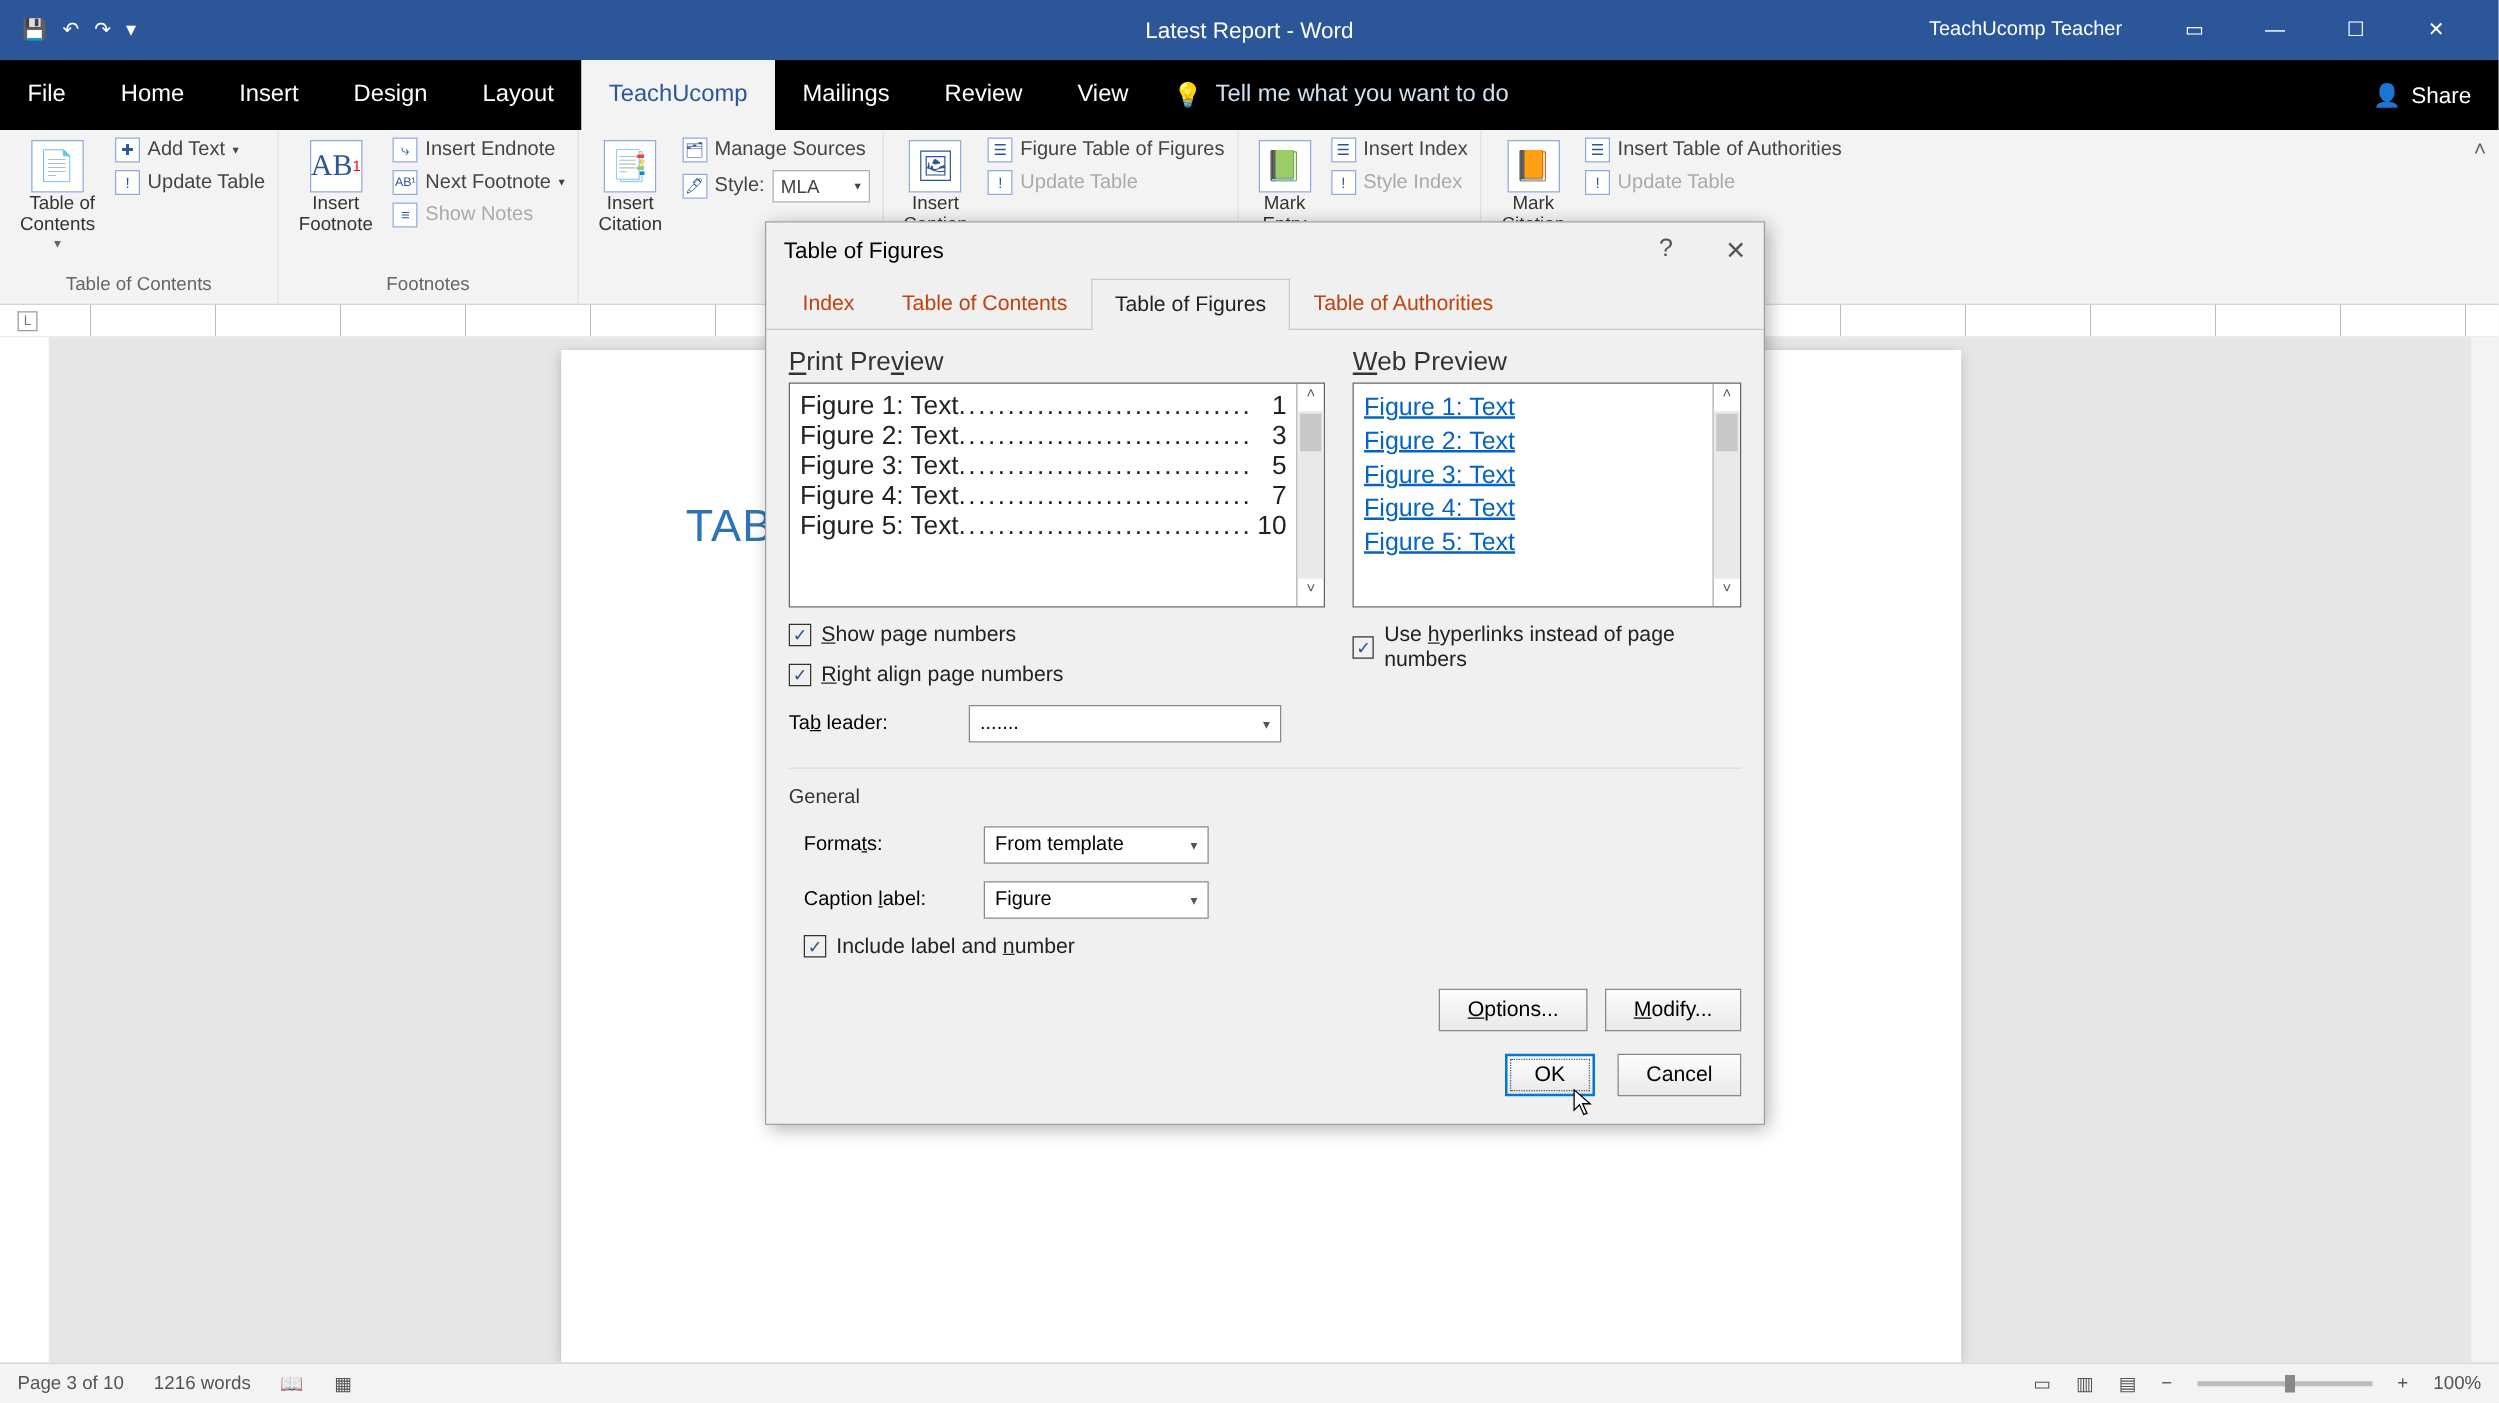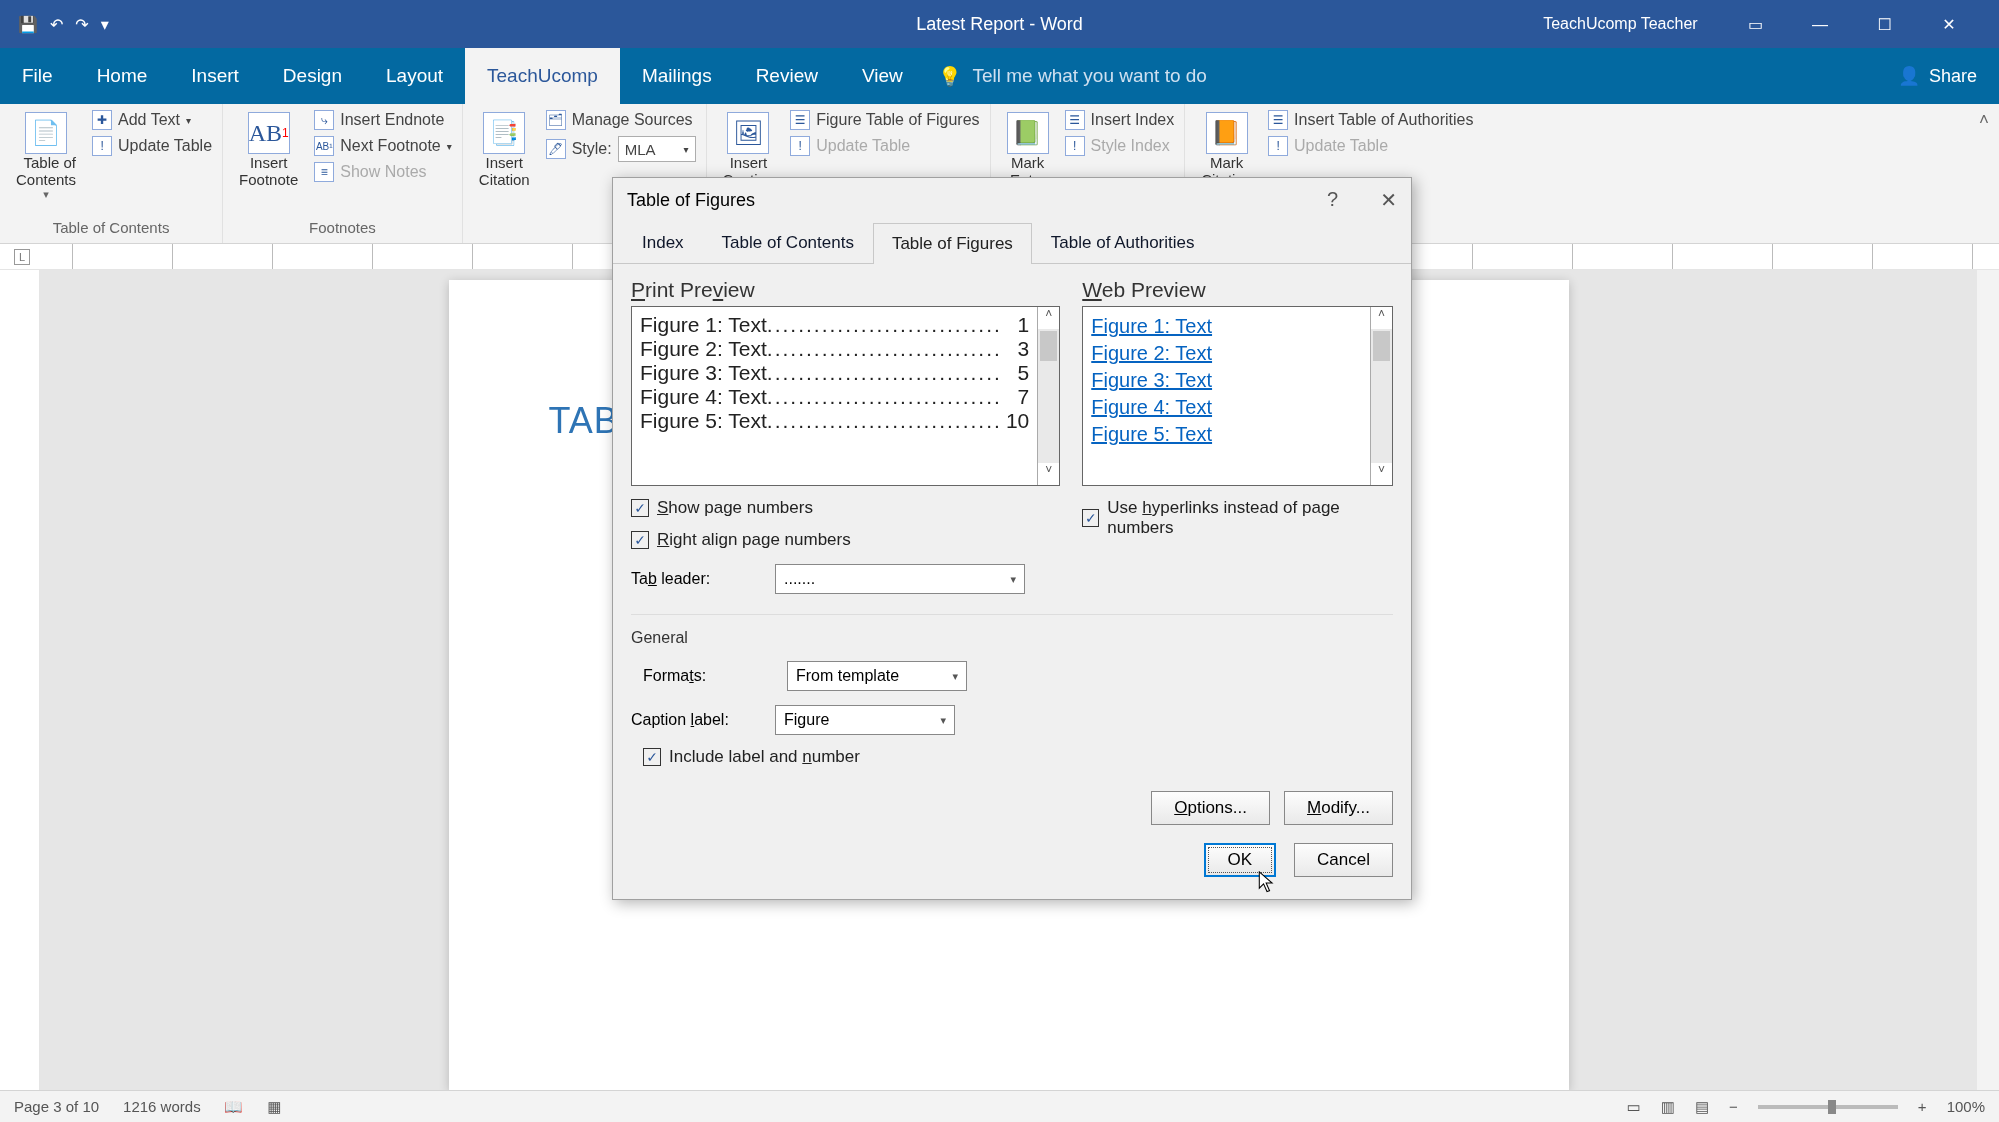--- a/index.html
+++ b/index.html
@@ -7,21 +7,21 @@
 
 
 .titlebar { height: 48px; background: #2b579a; color: #fff; display: flex; align-items: center; font-size: 16px; }
 .qat { display: flex; align-items: center; gap: 12px; padding-left: 18px; }
 .qat span { cursor: default; }
 .titlebar-title { position: absolute; left: 50%; transform: translateX(-50%); font-size: 18px; }
 .titlebar-right { margin-left: auto; display: flex; align-items: center; gap: 28px; padding-right: 20px; }
 .win-controls span { display: inline-block; width: 60px; text-align: center; }
 
 
-.tabs { height: 56px; background: #0369a1; display: flex; align-items: center; color: #fff; font-size: 19px; }
+.tabs { height: 56px; background: #000000; display: flex; align-items: center; color: #fff; font-size: 19px; }
 .tabs .tab { padding: 0 22px; height: 100%; display: flex; align-items: center; }
 .tabs .tab.active { background: #f3f3f3; color: #2b579a; }
 .tellme { display: flex; align-items: center; gap: 10px; margin-left: 14px; color: #cfe0f0; }
 .share { margin-left: auto; padding: 8px 22px; display: flex; align-items: center; gap: 8px; font-size: 18px; }
 
 
 .ribbon { background: #f3f3f3; border-bottom: 1px solid #d4d4d4; height: 140px; display: flex; position: relative; }
 .group { border-right: 1px solid #e1e1e1; padding: 6px 10px 2px; display: flex; flex-direction: column; }
 .group-body { flex: 1; display: flex; align-items: flex-start; gap: 10px; }
 .group-label { text-align: center; font-size: 15px; color: #666; height: 22px; }
@@ -43,21 +43,21 @@
 .docwrap { flex: 1; display: flex; justify-content: center; padding-top: 10px; overflow: hidden; }
 .page { width: 1120px; background: #fff; box-shadow: 0 2px 10px rgba(0,0,0,.2); padding: 120px 100px; }
 .page h1 { color: #2e74b5; font-weight: 400; font-size: 36px; letter-spacing: 1px; }
 .vscroll { width: 22px; background: #f3f3f3; }
 
 
 .dialog { position: absolute; left: 612px; top: 177px; width: 800px; background: #f0f0f0; border: 1px solid #a0a0a0; box-shadow: 3px 3px 14px rgba(0,0,0,.3); }
 .dlg-title { height: 44px; display: flex; align-items: center; padding: 0 14px; font-size: 18px; }
 .dlg-title .dlg-actions { margin-left: auto; display: flex; gap: 42px; font-size: 20px; color: #555; }
 .dlg-tabs { display: flex; padding: 0 10px; border-bottom: 1px solid #c8c8c8; }
-.dlg-tab { padding: 10px 18px; font-size: 17px; color: #0f172a; border: 1px solid transparent; border-bottom: none; }
+.dlg-tab { padding: 10px 18px; font-size: 17px; color: #c2410c; border: 1px solid transparent; border-bottom: none; }
 .dlg-tab.active { background: #f0f0f0; color: #222; border-color: #c8c8c8; position: relative; top: 1px; }
 .dlg-body { padding: 14px 18px 18px; }
 .dlg-cols { display: flex; gap: 22px; }
 .col { flex: 1; }
 .section-label { font-size: 21px; color: #333; margin-bottom: 4px; }
 .preview-box { border: 1px solid #666; background: #fff; height: 180px; position: relative; display: flex; }
 .preview-content { flex: 1; padding: 6px 8px; overflow: hidden; }
 .preview-content .line { display: flex; font-size: 21px; color: #222; white-space: nowrap; }
 .preview-content .line .leader { flex: 1; overflow: hidden; letter-spacing: 2px; }
 .preview-content .line .pn { padding-left: 4px; }
@@ -381,21 +381,21 @@
 
     <div class="dlg-divider"></div>
     <div class="general-label">General</div>
     <div class="field-row" style="margin-left:12px">
       <label>Forma<span style="text-decoration:underline">t</span>s:</label>
       <div class="dd">
           <span>From template</span>
           <span class="caret">▾</span>
         </div>
     </div>
-    <div class="field-row" style="">
+    <div class="field-row" style="margin-left:12px">
       <label>Caption <span style="text-decoration:underline">l</span>abel:</label>
       <div class="dd">
           <span>Figure</span>
           <span class="caret">▾</span>
         </div>
     </div>
     <div class="chk-row" style="margin-left:12px">
         <span class="chk">✓</span>
         <span>Include label and <span style="text-decoration:underline">n</span>umber</span>
       </div>

